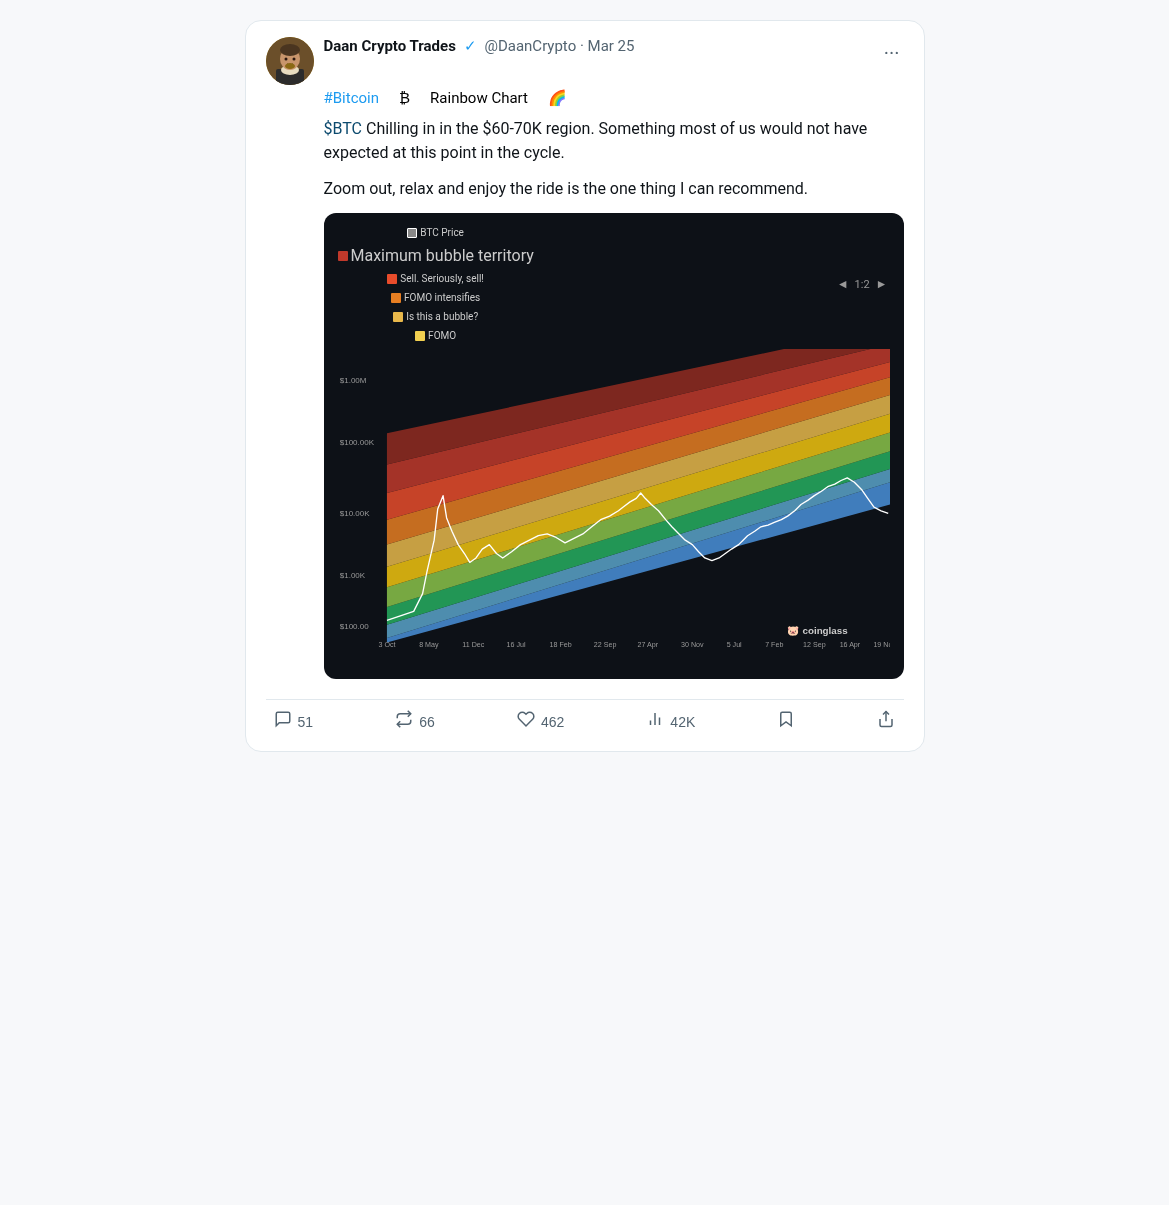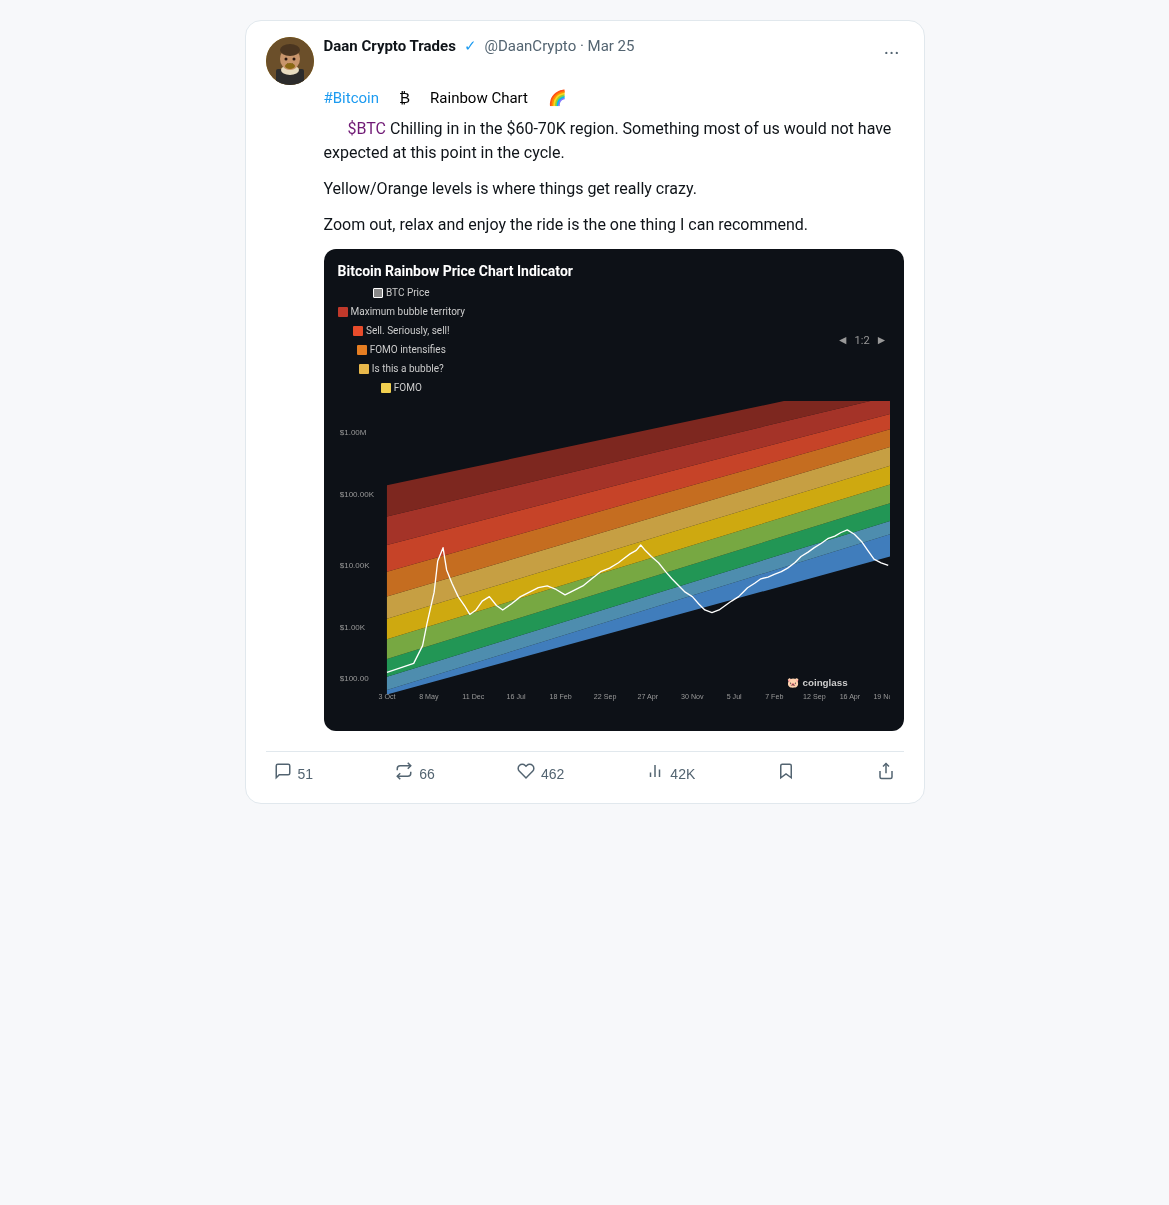--- a/index.html
+++ b/index.html
@@ -90,22 +90,21 @@
       color: #0f1419;
       margin-bottom: 12px;
     }
     .tweet-body p {
       margin-bottom: 12px;
     }
     .tweet-body p:last-child {
       margin-bottom: 0;
     }
     .btc-tag {
-      color: #701a75;
-      margin-left: 24px;
+      color: #0c4a6e;
     }
     .chart-container {
       margin-left: 58px;
       background: #0d1117;
       border-radius: 12px;
       overflow: hidden;
       margin-bottom: 14px;
     }
     .chart-inner {
       padding: 14px 14px 10px 14px;
@@ -240,37 +239,35 @@
     <span class="hashtag">#Bitcoin</span>
     <span>₿</span>
     <span>Rainbow Chart</span>
     <span>🌈</span>
   </div>
 
   <div class="tweet-body">
     <p>
       <span class="btc-tag">$BTC</span><span> Chilling in in the $60-70K region. Something most of us would not have expected at this point in the cycle.</span>
     </p>
-    <p>Yellow/Orange levels is where things get really crazy.</p>
     <p>Zoom out, relax and enjoy the ride is the one thing I can recommend.</p>
   </div>
 
   <div class="chart-container">
     <div class="chart-inner">
-      <div class="chart-title">Bitcoin Rainbow Price Chart Indicator</div>
 
       <div class="legend-row">
         <div class="legend-items-group">
           <div class="legend-item">
             <div class="legend-color" style="background:#888888; border: 1px solid #ffffff;"></div>
             <span style="color:#cccccc; font-size:10px;">BTC Price</span>
           </div>
           <div class="legend-item">
             <div class="legend-color" style="background:#c0392b;"></div>
-            <span style="color:#cccccc; font-size:10px;">Maximum bubble territory</span>
+            <span style="color:#cccccc; font-size:16px;">Maximum bubble territory</span>
           </div>
           <div class="legend-item">
             <div class="legend-color" style="background:#e84c2b;"></div>
             <span style="color:#cccccc; font-size:10px;">Sell. Seriously, sell!</span>
           </div>
           <div class="legend-item">
             <div class="legend-color" style="background:#e67e22;"></div>
             <span style="color:#cccccc; font-size:10px;">FOMO intensifies</span>
           </div>
           <div class="legend-item">

